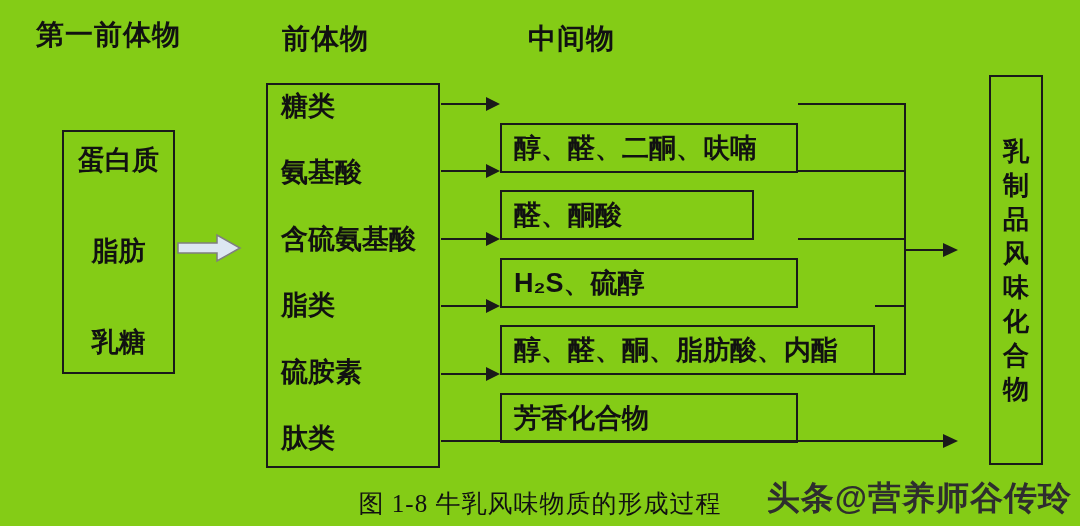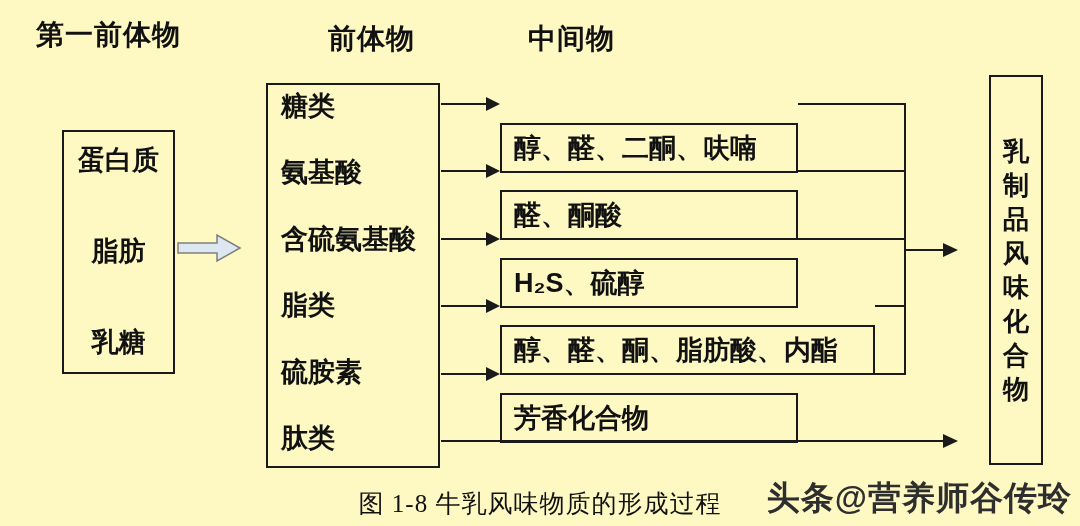--- a/index.html
+++ b/index.html
@@ -1,26 +1,26 @@
 <!DOCTYPE html>
 <html><head>
 <meta charset="utf-8">
 <style>
   * { margin:0; padding:0; box-sizing:border-box; }
   body { background:#ffffff; font-family:"Liberation Sans", sans-serif; }
   .stage {
     position:relative; width:1080px; height:526px;
-    background:#fef9c3; overflow:hidden; color:#111;
+    background:#84cc16; overflow:hidden; color:#111;
   }
   .hdr {
     position:absolute; font-size:28px; font-weight:700; color:#111;
     white-space:nowrap; letter-spacing:1px;
   }
   #hdr-first { left:36px; top:16px; }
-  #hdr-precursor { left:282px; top:20px;margin-left:46px; }
+  #hdr-precursor { left:282px; top:20px; }
   #hdr-intermediate { left:528px; top:20px; }
 
   .box {
     position:absolute; border:2px solid #1a1a1a; background:transparent;
   }
   .left-box {
     left:62px; top:130px; width:113px; height:244px;
     display:flex; flex-direction:column; justify-content:space-between;
     align-items:center; padding:10px 0 12px;
     font-size:27px; font-weight:700;text-align:right;
@@ -30,21 +30,21 @@
     display:flex; flex-direction:column; justify-content:space-between;
     padding:6px 4px 12px 13px;
     font-size:27px; font-weight:700;
   }
   .mid-box .item { white-space:nowrap; line-height:31px; }
   .inter-box {
     display:flex; align-items:center; padding-left:12px;
     font-size:27px; font-weight:700; white-space:nowrap; height:50px;margin-top:44px;
   }
   #ibox-1 { left:500px; top:79px;  width:298px; }
-  #ibox-2 { left:500px; top:146px; width:298px; }
+  #ibox-2 { left:500px; top:146px; width:254px; }
   #ibox-3 { left:500px; top:214px; width:298px;text-align:right; }
   #ibox-4 { left:500px; top:281px; width:375px; }
   #ibox-5 { left:500px; top:349px; width:298px;text-align:center; }
 
   .right-box {
     left:958px; top:75px; width:54px; height:390px;
     display:flex; align-items:center; justify-content:center;margin-left:31px;
   }
   .right-box .vtext {
     width:30px; font-size:26px; font-weight:700; line-height:34px;

